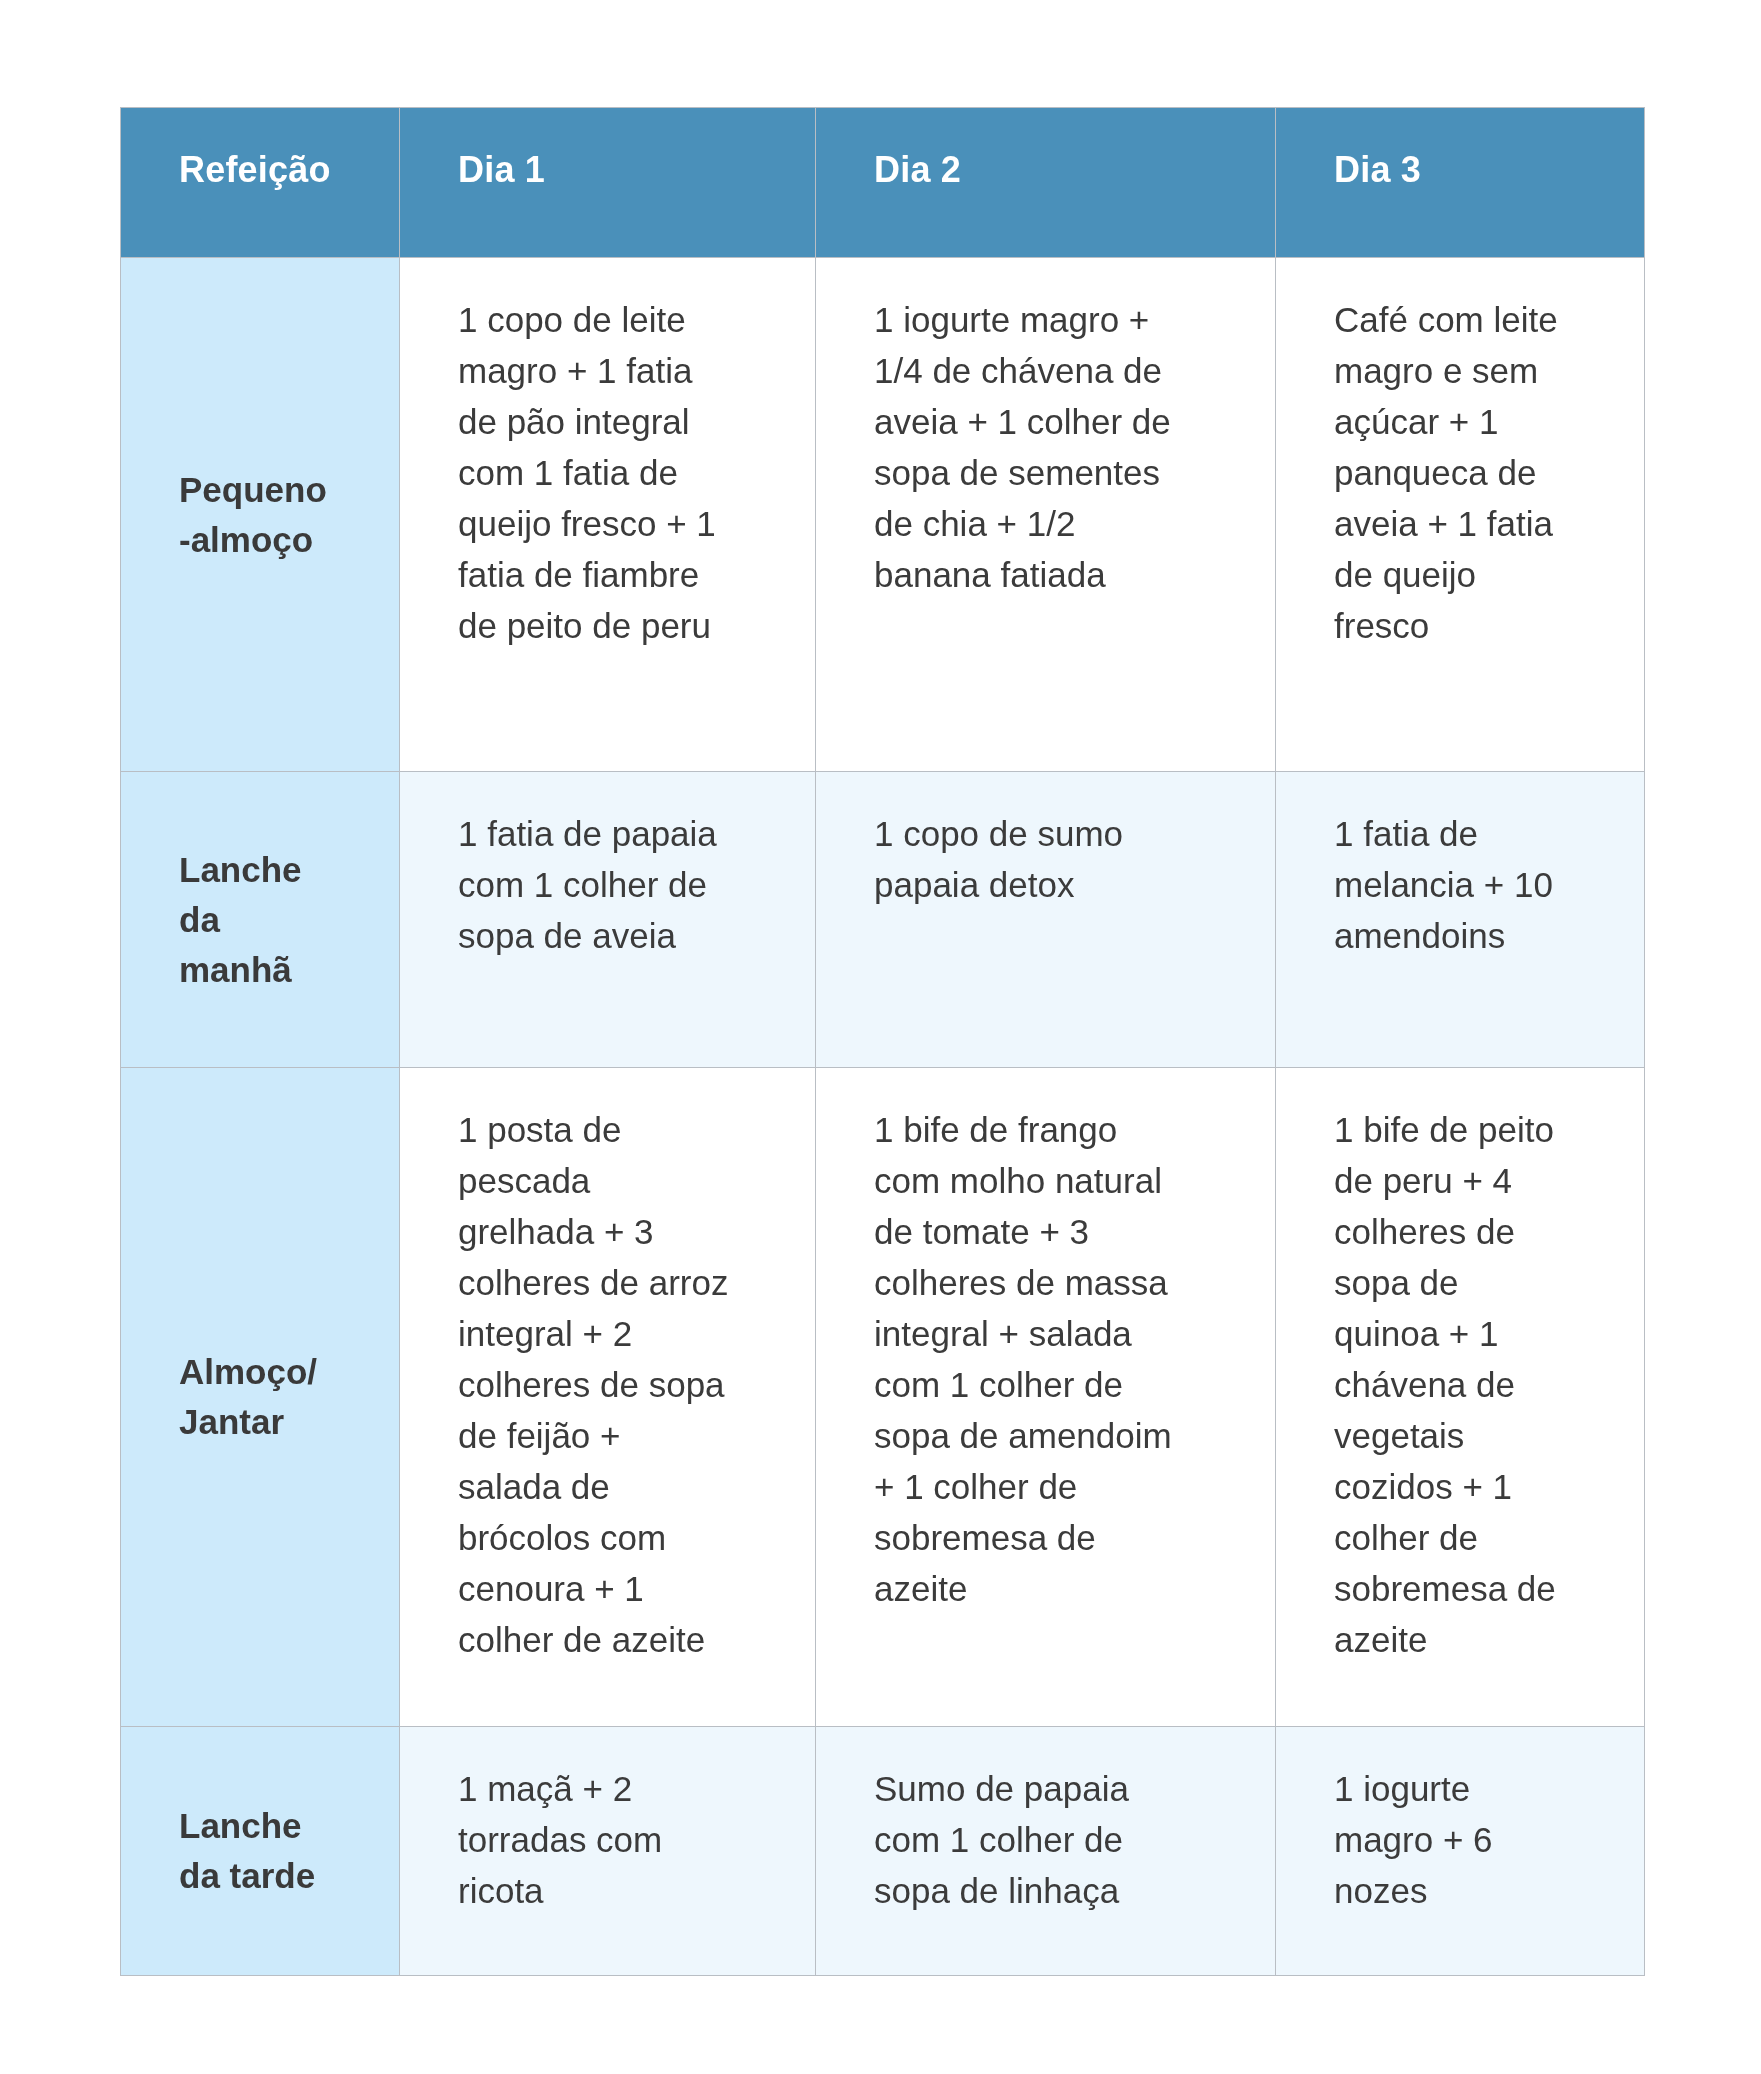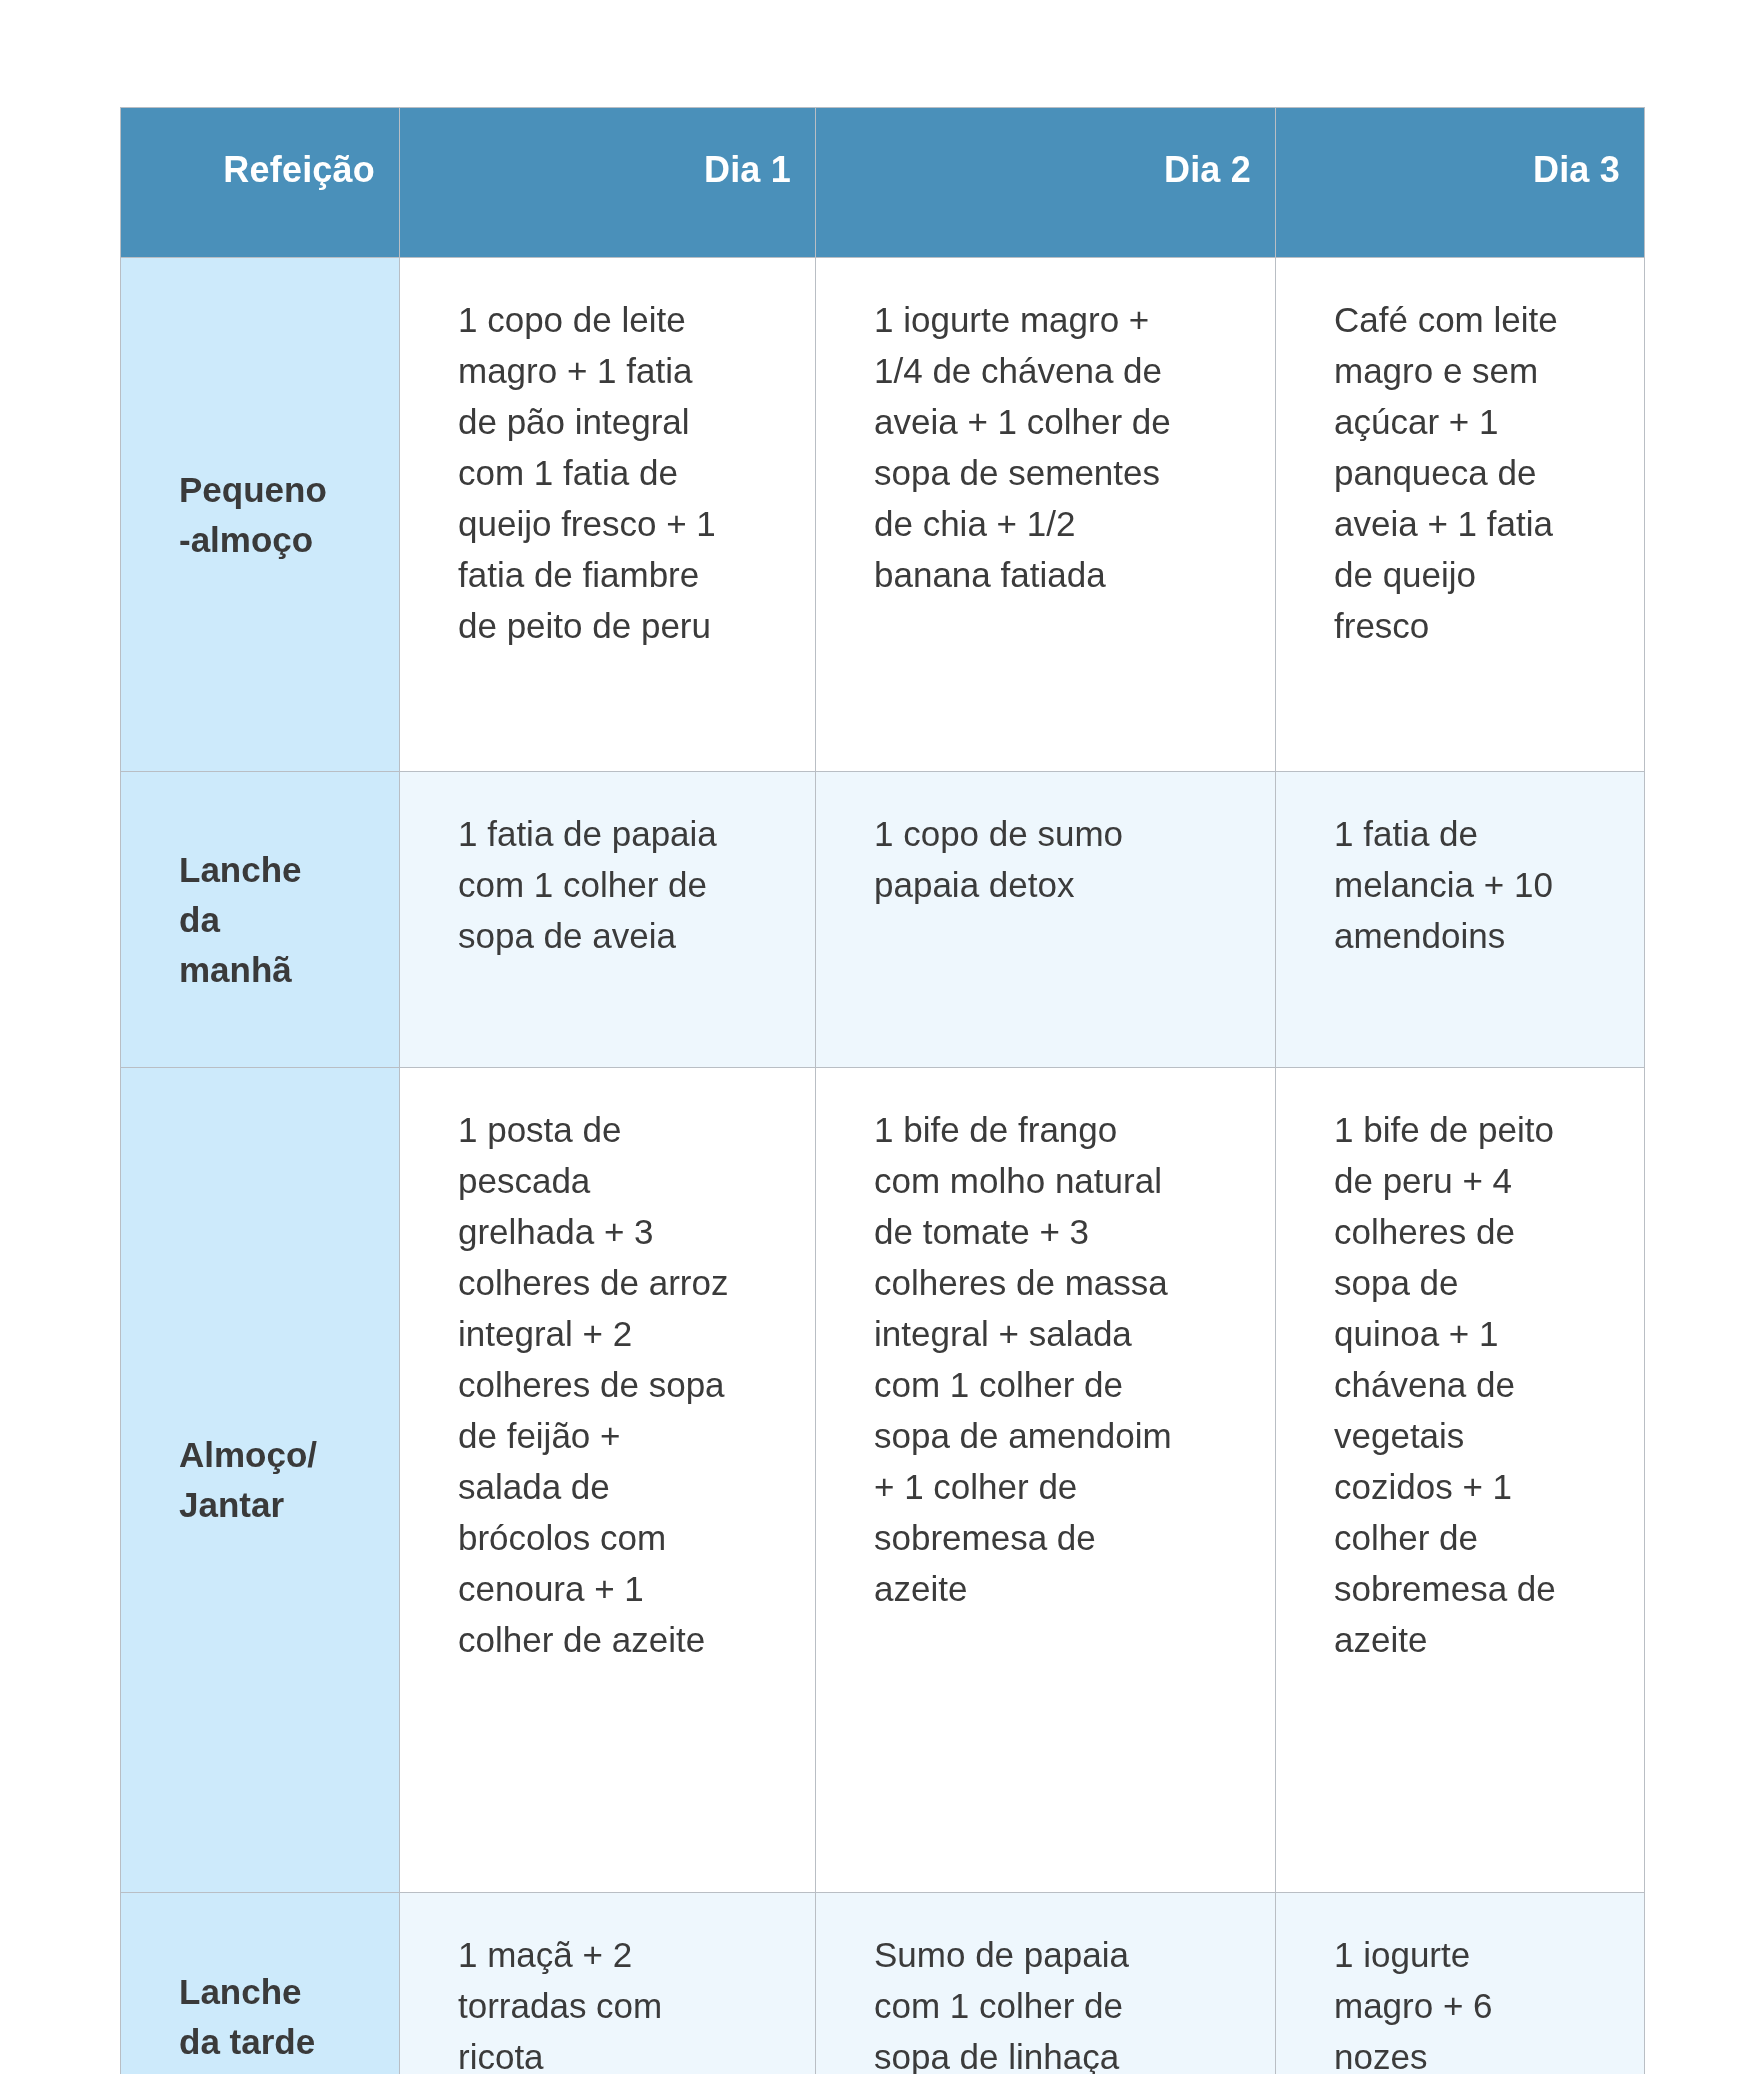--- a/index.html
+++ b/index.html
@@ -14,38 +14,38 @@
   .meal-table col.c2 { width: 460px; }
   .meal-table col.c3 { width: 369px; }
   .meal-table th, .meal-table td {
     border: 1.6px solid #b9bec4;
     vertical-align: top;
     padding: 0 24px 0 58px;
     box-sizing: border-box;
   }
   .meal-table thead th {
     background: #4a90ba; color: #ffffff; font-weight: bold;
-    font-size: 36px; height: 150px; text-align: right;
+    font-size: 36px; height: 150px; text-align: left;
     vertical-align: top; padding-top: 41px; letter-spacing: 0.2px;
   }
   .meal-table td.label {
     background: #cdeafb; color: #3a3a3a; font-weight: bold;
     font-size: 35px; line-height: 50px; vertical-align: middle;
     padding-right: 16px;
     margin-top: 26px;
   }
   .meal-table td.cell {
     color: #3b3b3b; font-size: 35px; line-height: 51px;
     padding-top: 36px; padding-right: 28px;
   }
   .meal-table tr.row-white td.cell { background: #ffffff; }
   .meal-table tr.row-tint td.cell { background: #eef7fd; }
   .meal-table tr.r1 td { height: 514px; }
   .meal-table tr.r2 td { height: 296px; }
-  .meal-table tr.r3 td { height: 825px; }
+  .meal-table tr.r3 td { height: 659px; }
   .meal-table tr.r4 td { height: 249px; }
   .line { display: block; white-space: nowrap; }
 </style>
 </head>
 <body>
 
 <table class="meal-table">
   <colgroup>
     <col class="c0">
       <col class="c1">

